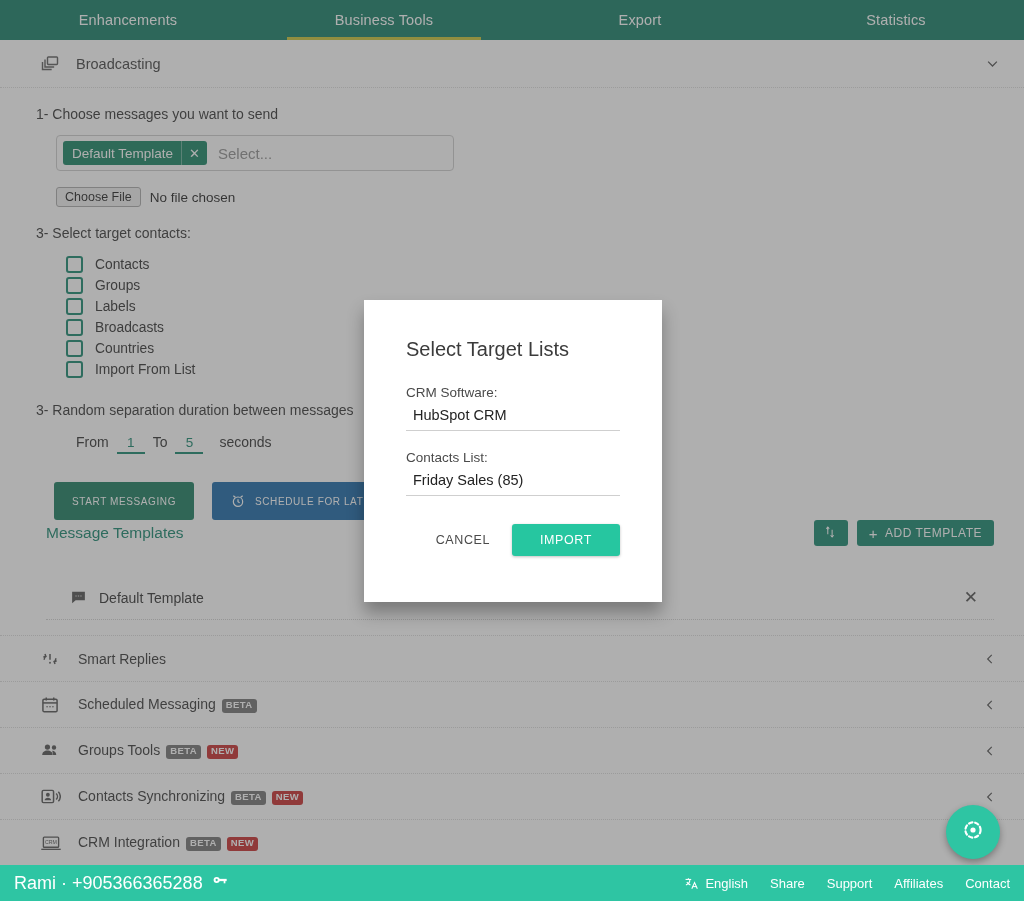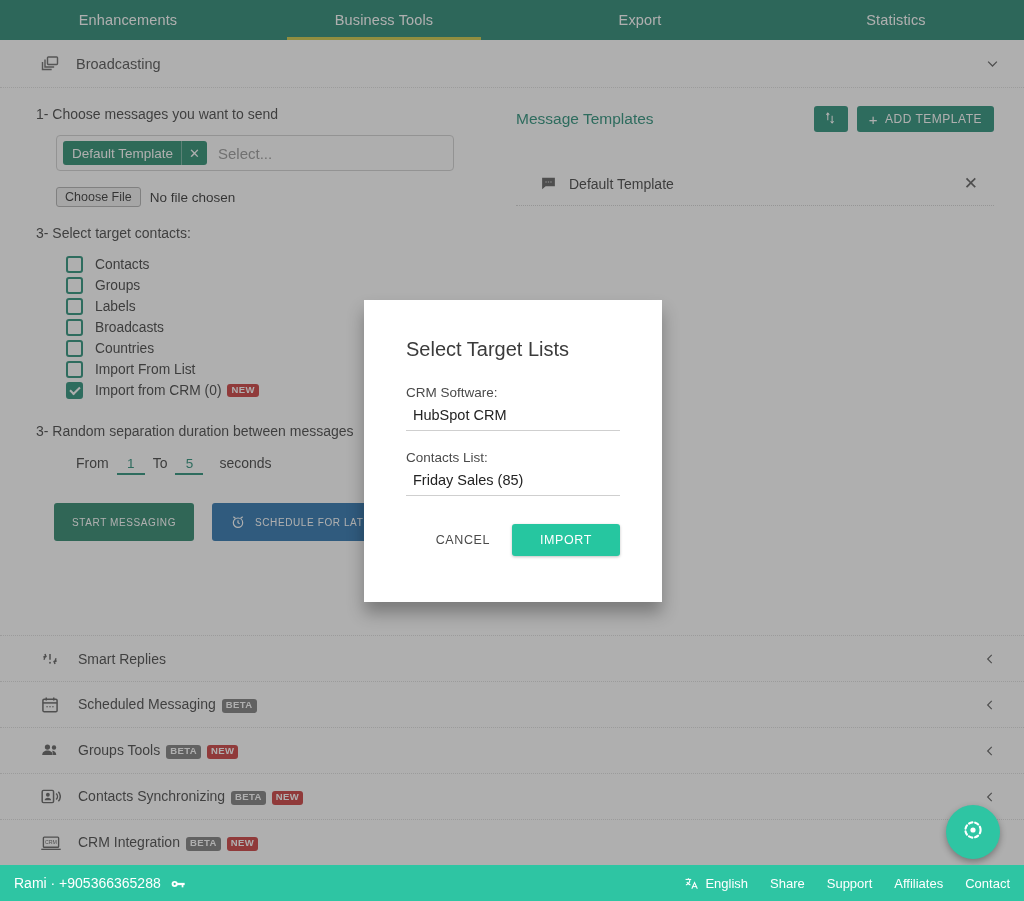--- a/index.html
+++ b/index.html
@@ -71,20 +71,21 @@
     line-height: 1;
     display: flex; align-items: center; justify-content: center;
     width: 20px;
   }
 
   
   .bcast {
     display: flex;
     padding: 18px 22px 10px 22px;
     height: 520px;
+    flex-direction: column;
   }
   .bcast-left { width: 470px; padding-left: 14px; }
   .bcast-right { flex: 1; padding-left: 24px; padding-right: 8px; }
 
   .step-label {
     font-size: 14px; color: #313131; margin-bottom: 13px;
   }
 
   
   .multisel {
@@ -342,21 +343,21 @@
   
   .statusbar {
     position: absolute; left: 0; bottom: 0;
     width: 1024px; height: 36px;
     background: #2ec5a3;
     display: flex; align-items: center;
     padding: 0 14px;
     z-index: 70;
     color: #ffffff;
   }
-  .sb-user { font-size: 14px; display: flex; align-items: flex-end; }
+  .sb-user { font-size: 18px; display: flex; align-items: flex-start; }
   .sb-user .key { margin-left: 9px; display:flex; align-items:center; }
   .sb-right { margin-left: auto; display: flex; align-items: center; }
   .sb-link {
     font-size: 13px; color: #ffffff;
     margin-left: 22px;
     cursor: pointer;
     display: flex; align-items: center;
   }
   .sb-link .lang-ico { margin-right: 6px; display:flex; align-items:center; }
 </style>
@@ -437,25 +438,20 @@
             <span class="cb-label">Broadcasts</span>
           </div>
           <div class="cb-row">
             <span class="cbox"></span>
             <span class="cb-label">Countries</span>
           </div>
           <div class="cb-row">
             <span class="cbox"></span>
             <span class="cb-label">Import From List</span>
           </div>
-          <div class="cb-row">
-            <span class="cbox checked"></span>
-            <span class="cb-label">Import from CRM (0)</span>
-            <span class="badge new">NEW</span>
-          </div>
         </div>
 
         <div class="step3">
           <div class="step-label">3- Random separation duration between messages</div>
           <div class="dur-row">
             <span>From</span>
             <span class="dur-input">1</span>
             <span>To</span>
             <span class="dur-input">5</span>
             <span class="sec">seconds</span>

